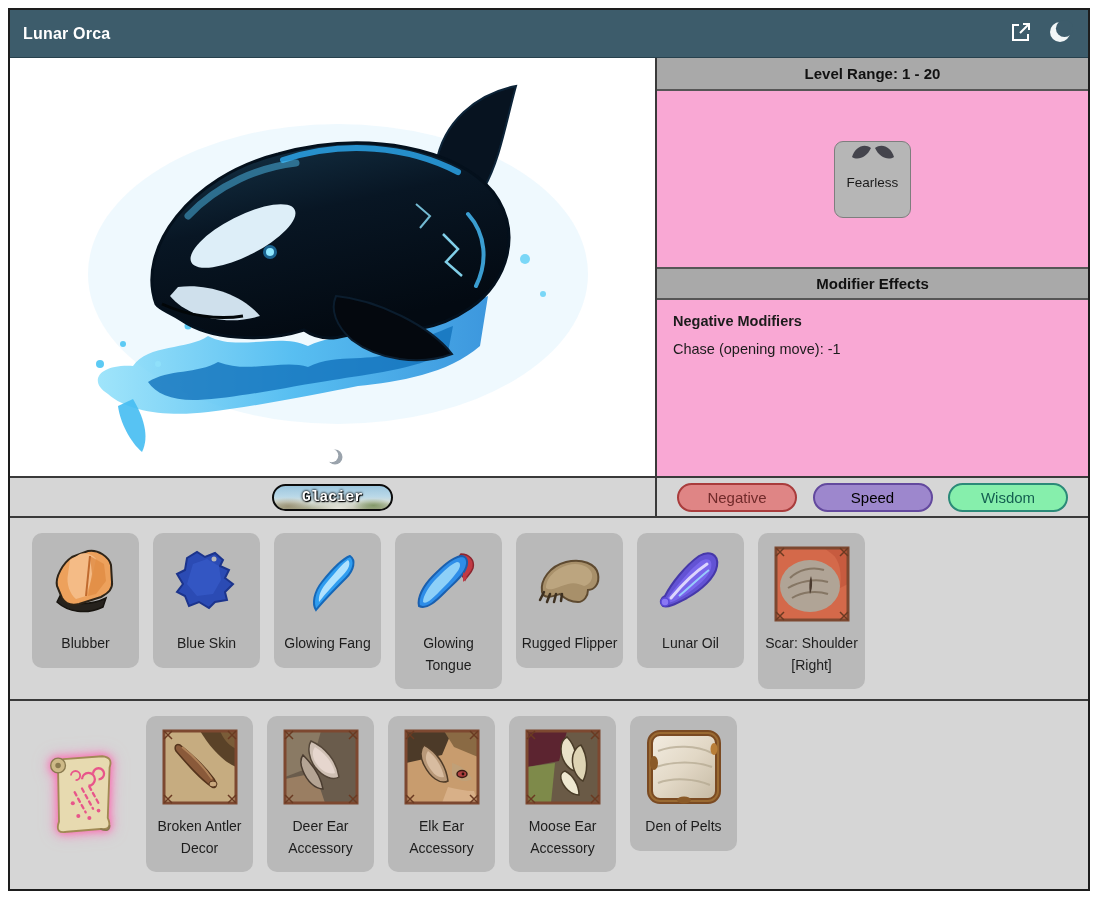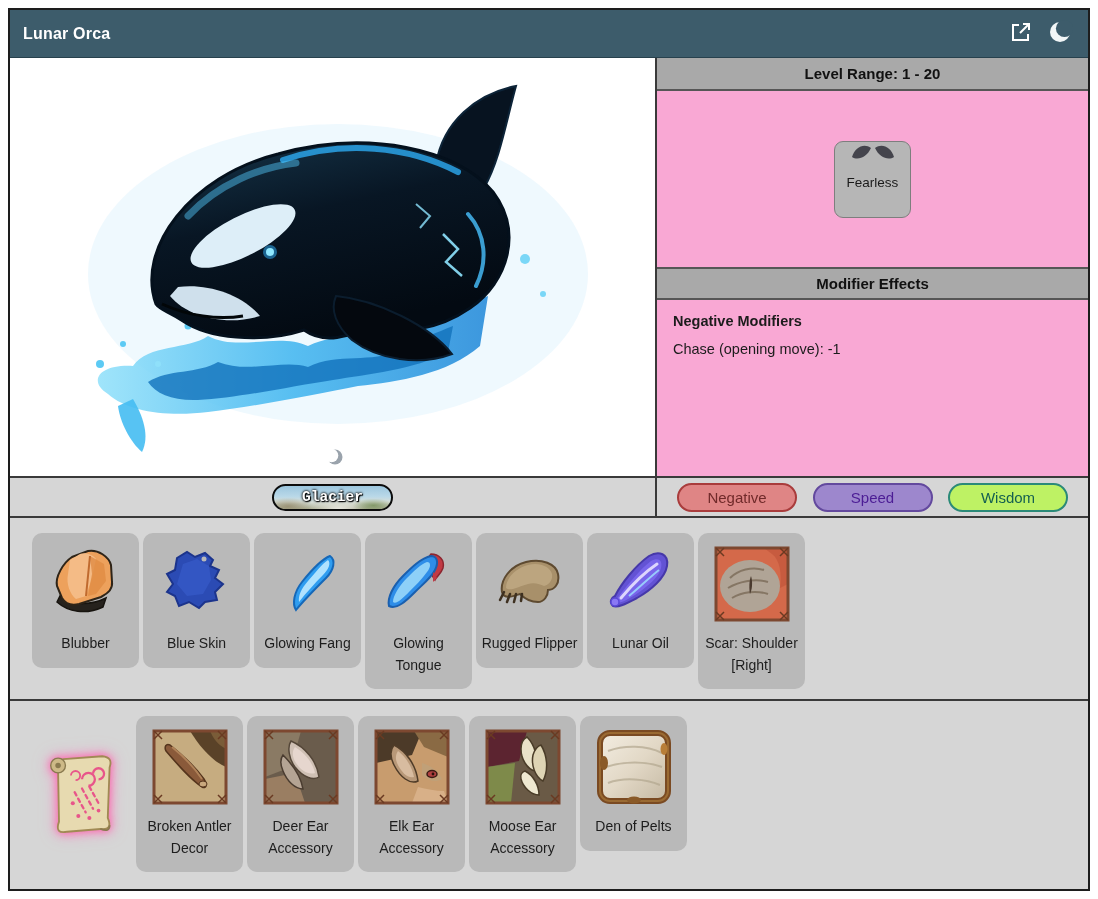--- a/index.html
+++ b/index.html
@@ -39,25 +39,25 @@
     background:
       radial-gradient(ellipse 30px 10px at 85% 85%, rgba(124,148,96,.9), rgba(124,148,96,0) 70%),
       radial-gradient(ellipse 34px 12px at 12% 88%, rgba(150,140,110,.85), rgba(150,140,110,0) 70%),
       radial-gradient(ellipse 40px 14px at 55% 100%, rgba(235,235,228,.95), rgba(235,235,228,0) 75%),
       linear-gradient(180deg,#9cc6de 0%, #b9d8e8 45%, #d8dfd8 70%, #a9ab90 100%);
     color:#fff; font-size:14.5px; font-weight:bold; text-align:center; line-height:22px;
     text-shadow:0 0 3px #000, 0 0 2px #000, 1px 1px 1px #000; font-family:Liberation Mono, monospace; }
 
   .stat-pill { width:120px; height:29px; border-radius:15px; font-size:15px; font-family:"Liberation Sans", sans-serif; cursor:pointer; }
   .pill-strength { background:#df8585; border:2px solid #a93c3c; color:#702a2a; }
-  .pill-speed    { background:#9d87cd; border:2px solid #63499e; color:#4c1d95; }
-  .pill-wisdom   { background:#bef264; border:2px solid #2b8a78; color:#145f51; }
+  .pill-speed    { background:#9d87cd; border:2px solid #63499e; color:#000000; }
+  .pill-wisdom   { background:#86efac; border:2px solid #2b8a78; color:#145f51; }
 
   
-  .items-section { background:#d6d6d6; display:flex; align-items:flex-start; gap:4px; padding:15px 10px 0 22px; }
+  .items-section { background:#d6d6d6; display:flex; align-items:flex-start; gap:14px; padding:15px 10px 0 22px; }
   .drops-section { flex:0 0 183px; border-bottom:2px solid #3a3a3a; }
   .decor-section { flex:1; }
   .item-card { width:107px; background:#b9b9b9; border-radius:10px; padding:11px 4px 13px; text-align:center; cursor:pointer; }
   .item-art { display:block; margin:0 auto; }
   .item-label { margin-top:9px; font-size:14px; color:#1d1d1d; line-height:1.55; }
   .scroll-wrap { width:100px; flex:0 0 100px; display:flex; justify-content:center; margin-top:32px; cursor:pointer; }
   .scroll-svg { filter: drop-shadow(0 0 4px rgba(255,92,170,.95)) drop-shadow(0 0 7px rgba(255,120,190,.6)); }
 </style>
 </head>
 <body>

